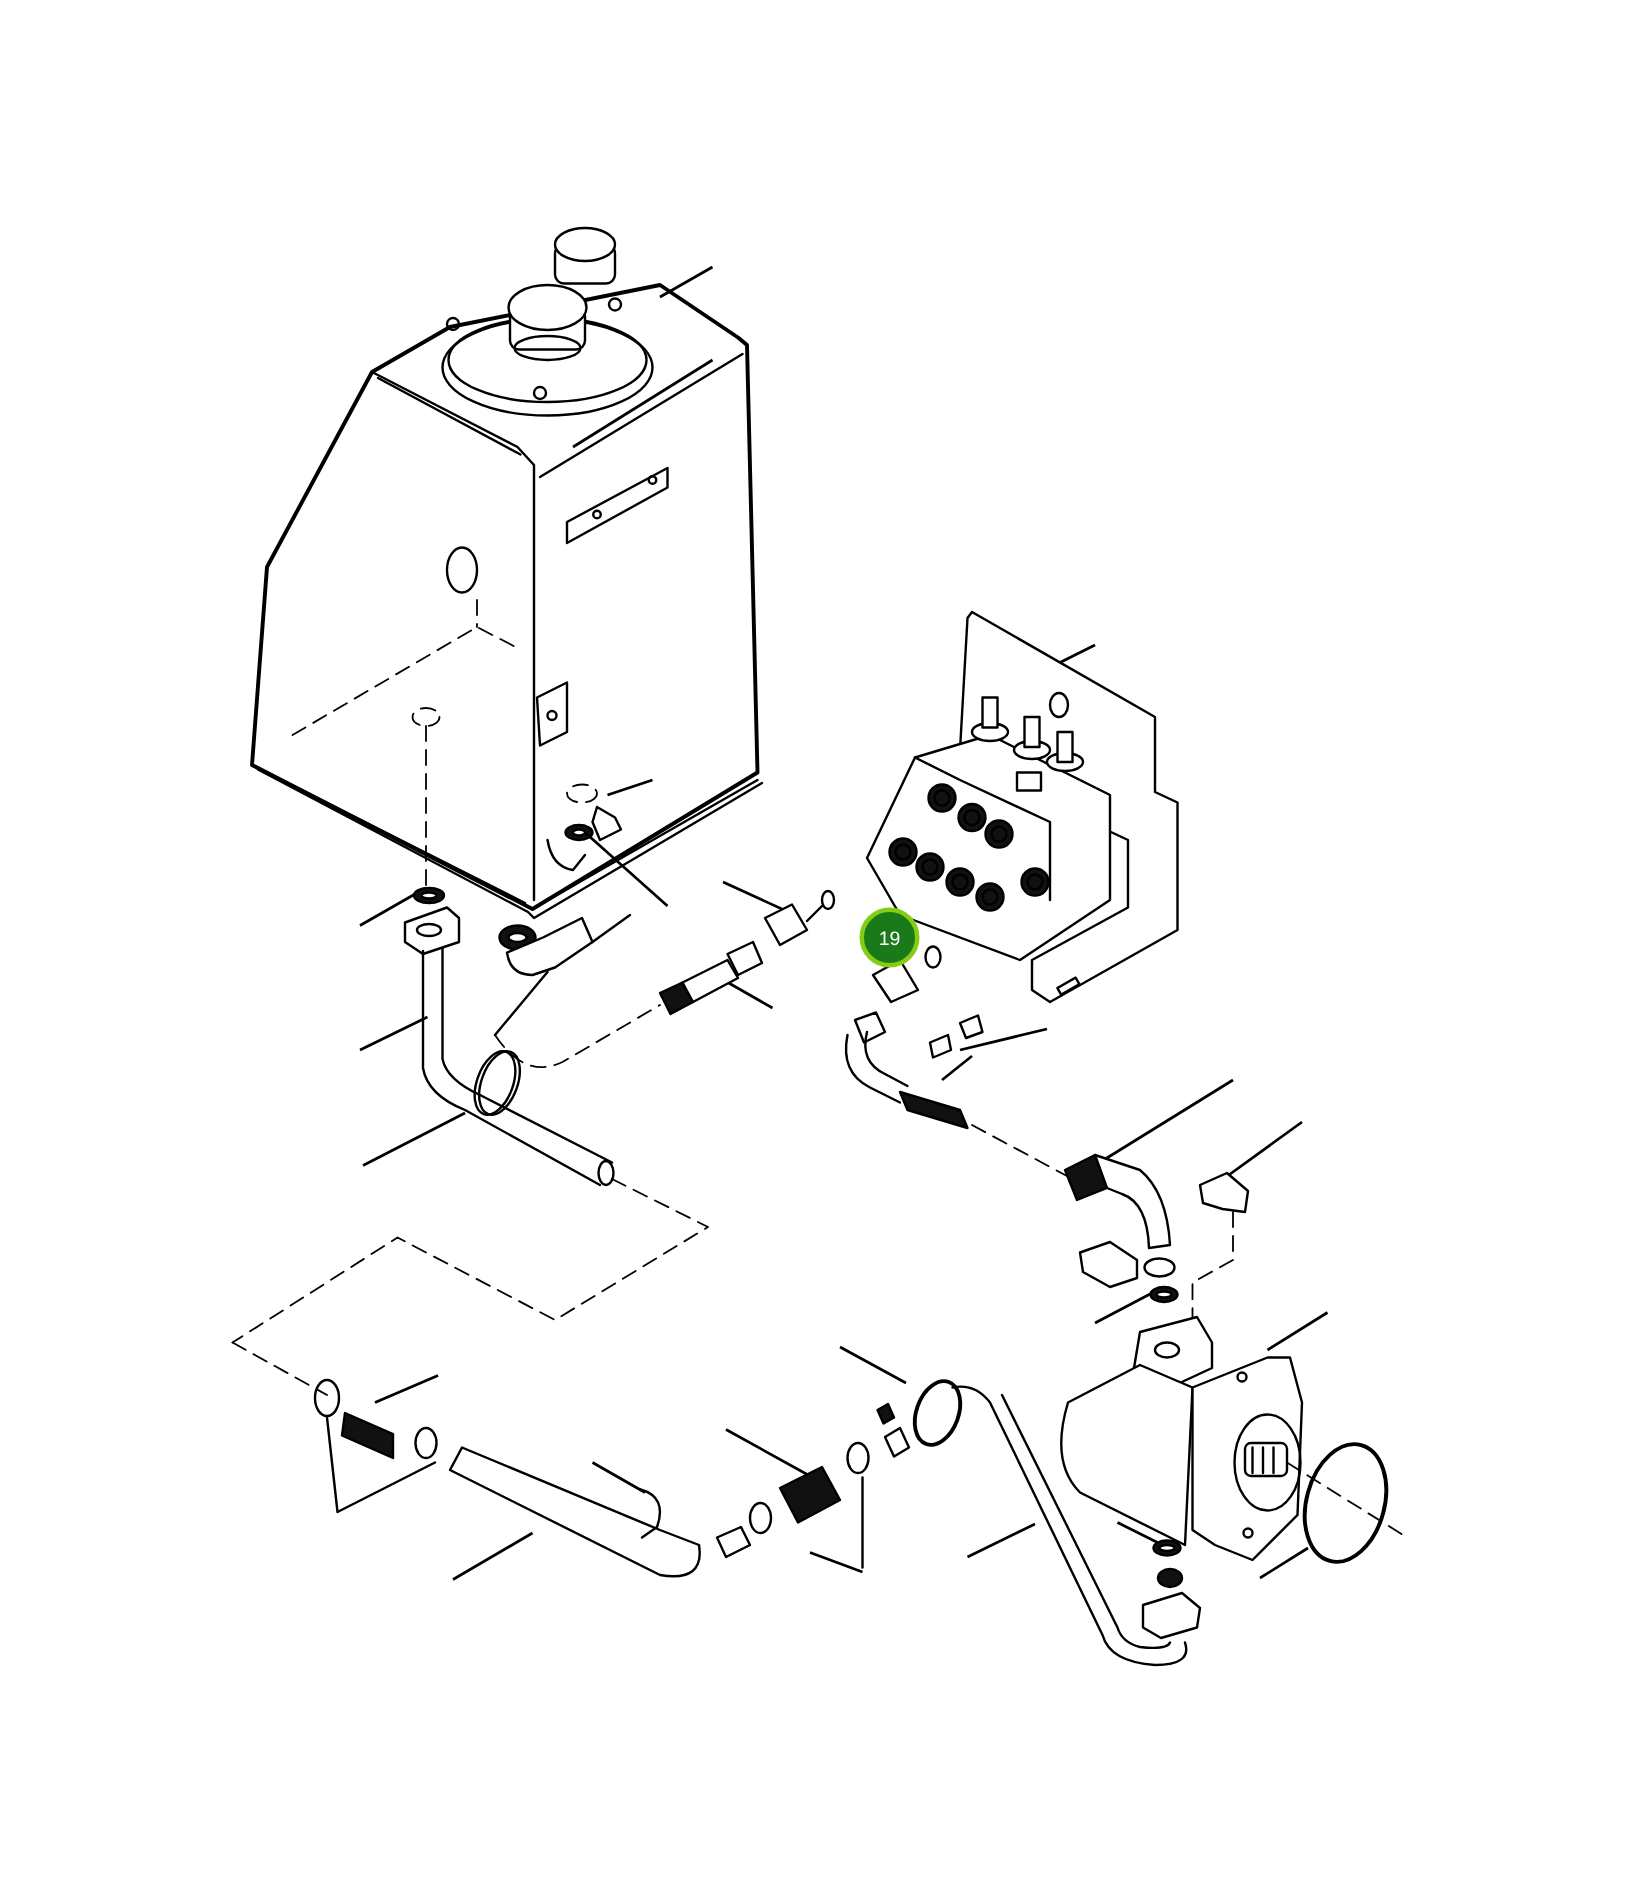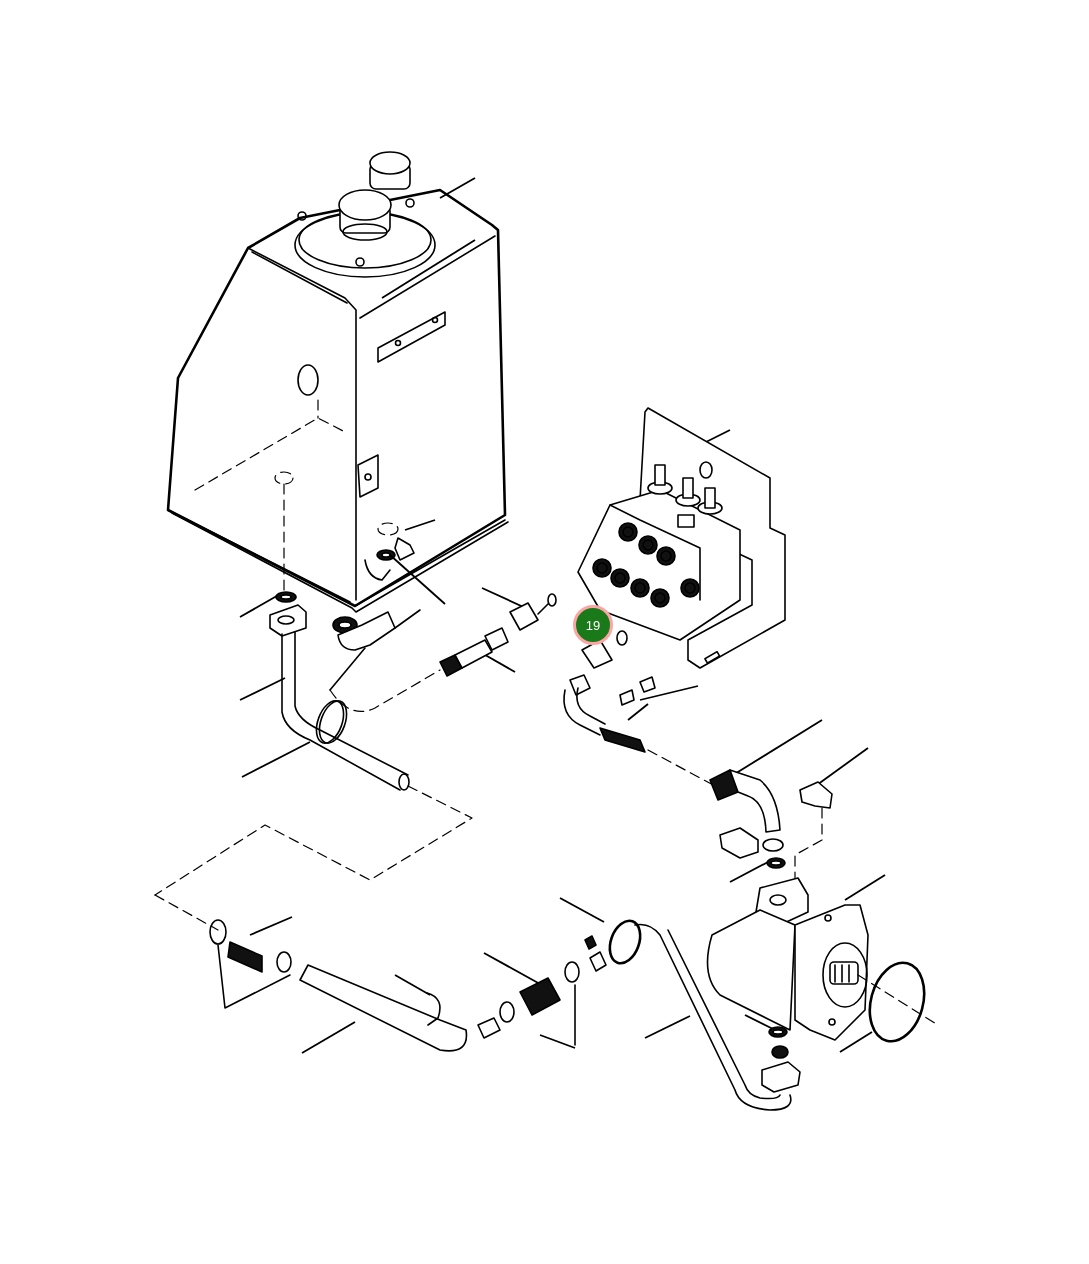--- a/index.html
+++ b/index.html
@@ -4,21 +4,21 @@
 <style>
   html, body { margin:0; padding:0; background:#ffffff; }
   body { width:1089px; height:1264px; position:relative; overflow:hidden; font-family:"Liberation Sans", sans-serif; }
   #diagram { position:absolute; left:0; top:0; width:1089px; height:1264px; }
   .ln { stroke:#000; fill:none; stroke-width:1.6; stroke-linecap:round; stroke-linejoin:round; }
   .thk { stroke-width:2.6; }
   .dash { stroke-dasharray:10 6; stroke-width:1.2; }
   .lead { stroke:#000; stroke-width:1.8; }
   .fillw { fill:#fff; }
   .fillb { fill:#111; }
-  .callout { position:absolute; width:34px; height:34px; border-radius:50%; border:3px solid #fca5a5; color:#fff; font-size:13px; display:flex; align-items:center; justify-content:center; cursor:pointer; }
+  .callout { position:absolute; width:34px; height:34px; border-radius:50%; border:3px solid #84cc16; color:#fff; font-size:13px; display:flex; align-items:center; justify-content:center; cursor:pointer; }
 </style>
 </head>
 <body>
 
 <svg id="diagram" viewBox="0 0 1089 1264" xmlns="http://www.w3.org/2000/svg">
 
   <g>
 
     <path class="ln thk" d="M168,510 L178,378 L248,248 L300,218 L440,190 L492,225 L498,230 L505,515 L355,606 Z"></path>
     <path class="ln" d="M248,248 L345,298 L356,310 L356,600"></path>

